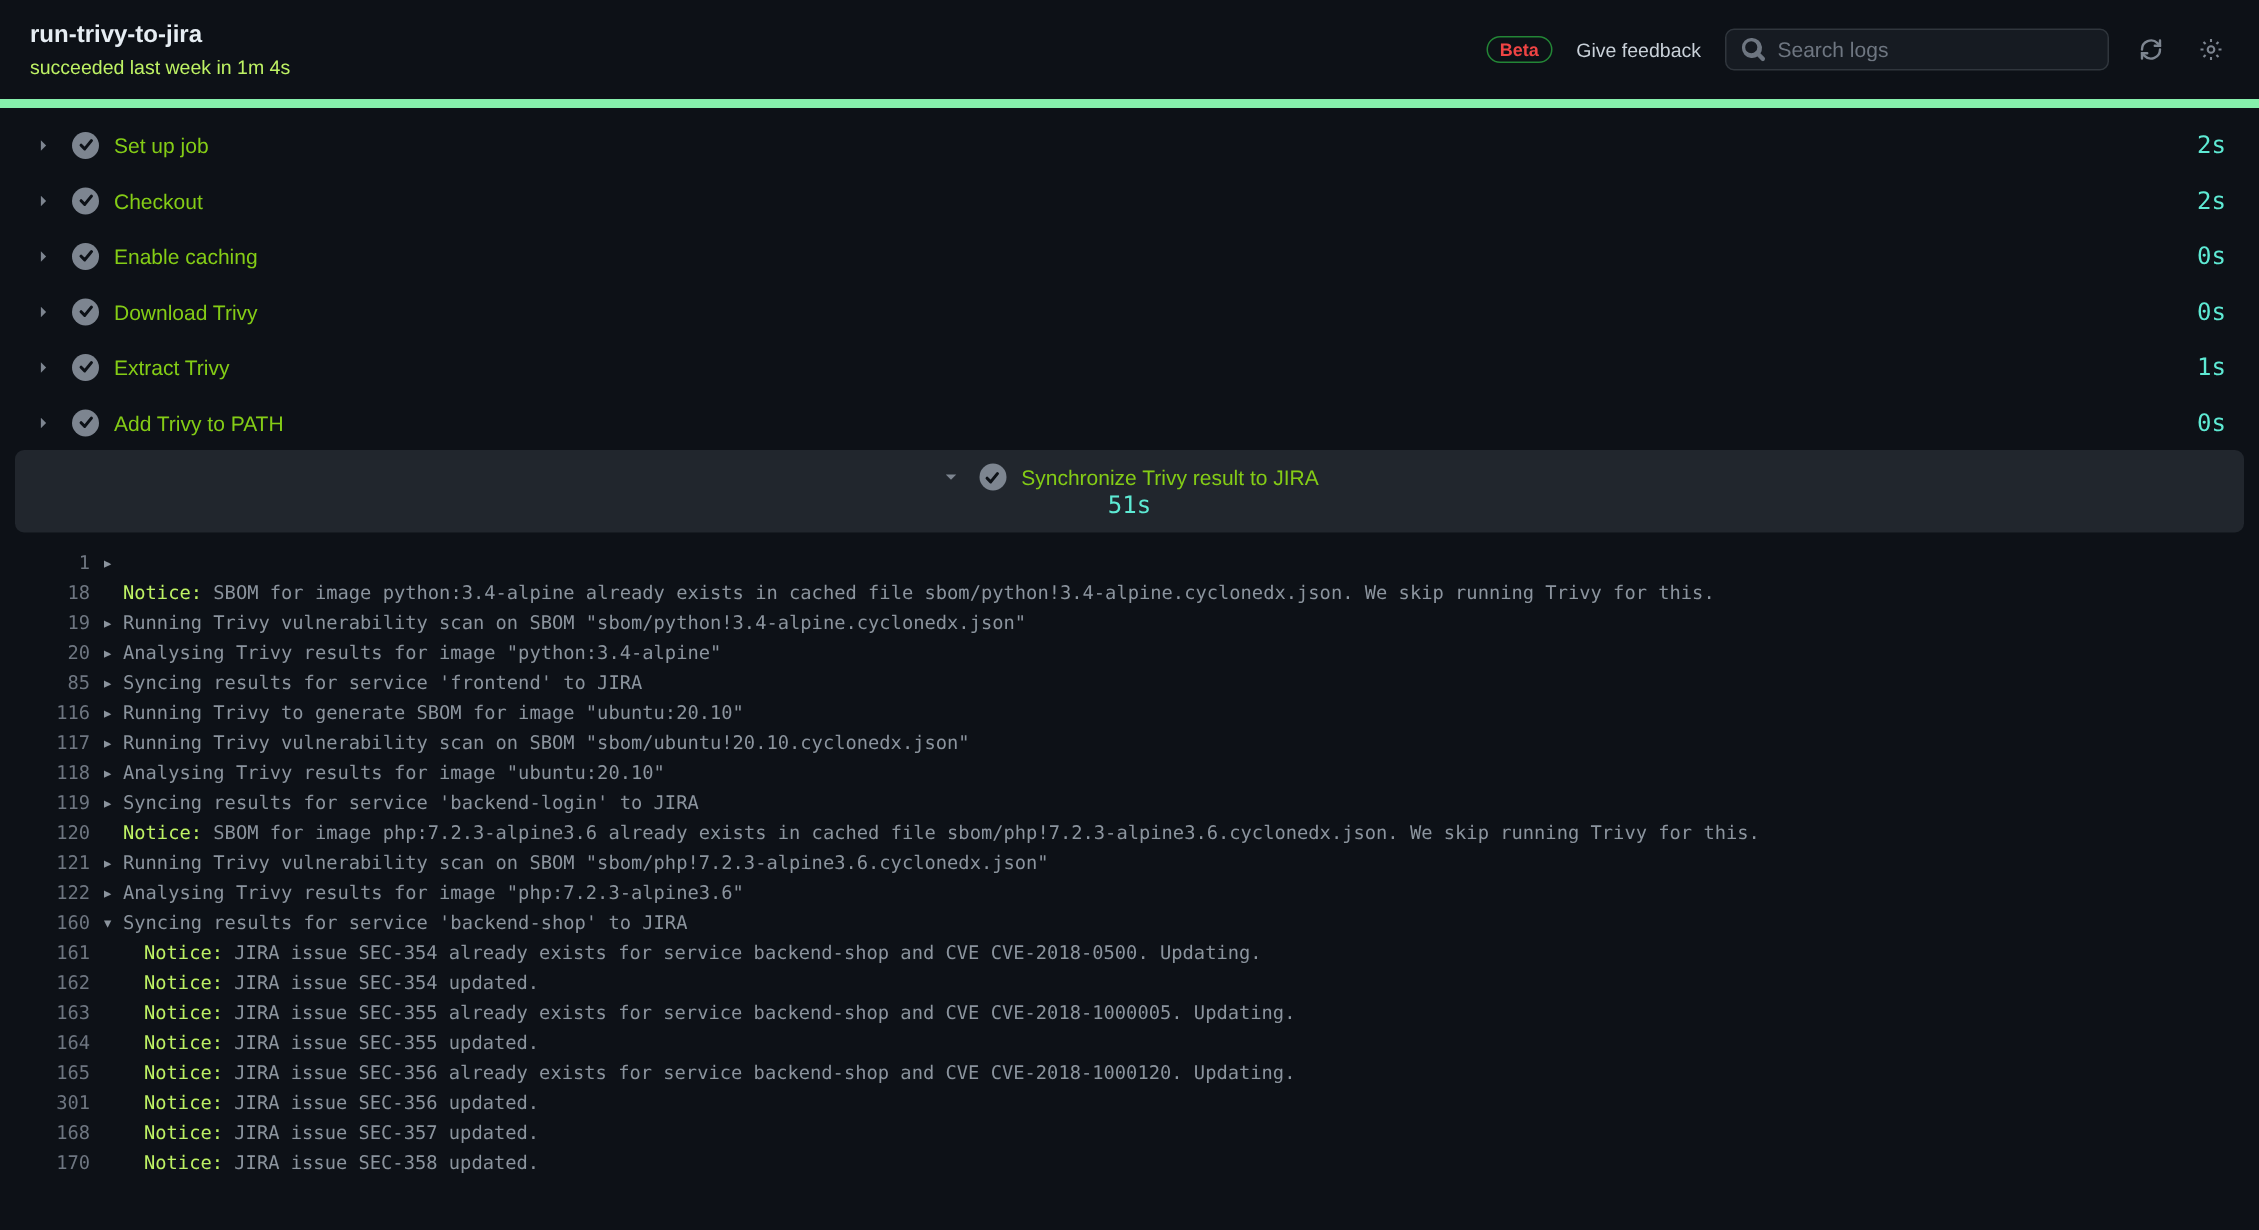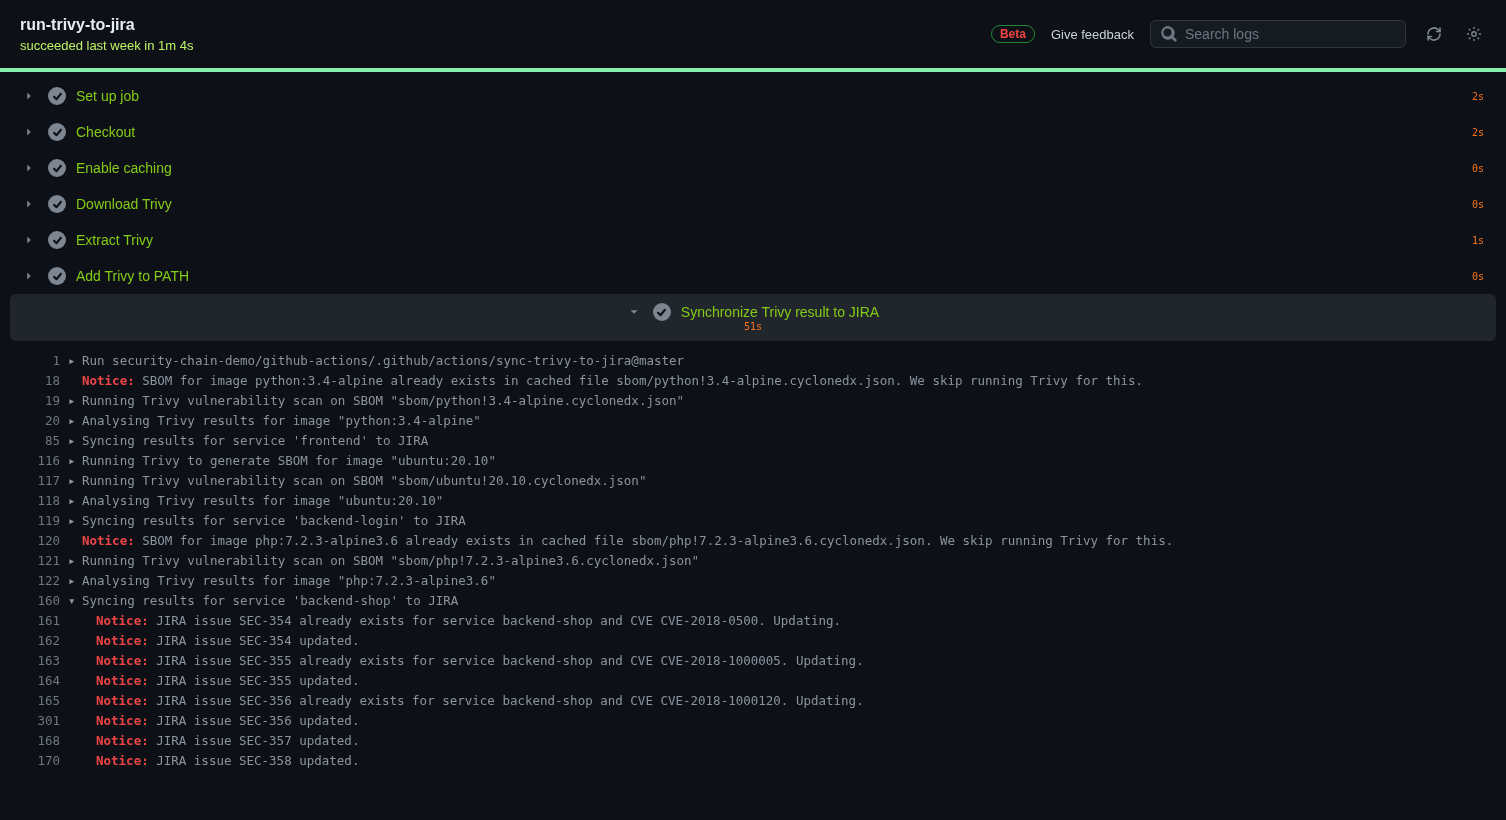--- a/index.html
+++ b/index.html
@@ -11,21 +11,21 @@
       height: 820px;
       overflow: hidden;
       font-size: 14px;
     }
 
     .header {
       display: flex;
       justify-content: space-between;
       align-items: center;
       padding: 16px 20px;
-      border-bottom: 4px solid #86efac;
+      border-bottom: 6px solid #86efac;
       height: 72px;
     }
 
     .header-left { display: flex; flex-direction: column; }
     .page-title {
       font-size: 16px;
       font-weight: 600;
       color: #e6edf3;
     }
     .page-subtitle {
@@ -98,22 +98,22 @@
     }
     .step.expanded { background-color: #21262d; flex-direction: column; }
     .step-left {
       display: flex;
       align-items: center;
       gap: 10px;
     }
     .step-title { color: #84cc16; font-size: 14px; }
     .step-duration {
       font-family: ui-monospace, SFMono-Regular, "SF Mono", Menlo, Consolas, monospace;
-      font-size: 10px;
-      color: #f97316;
+      font-size: 16px;
+      color: #5eead4;
     }
 
     .chevron {
       color: #7d8590;
       display: flex;
       width: 16px;
     }
 
     .check-circle {
       width: 18px;
@@ -149,21 +149,21 @@
       margin-right: 8px;
     }
 
     .tri {
       width: 14px;
       flex-shrink: 0;
       color: #8b949e;
     }
 
     .txt { white-space: pre; }
-    .notice-label { color: #ef4444; font-weight: 700; }
+    .notice-label { color: #bef264; font-weight: 400; }
     .indent { margin-left: 14px; }
 
     svg { display: block; }
   </style>
 </head>
 <body>
 
 <div class="header">
   <div class="header-left">
     <div class="page-title">run-trivy-to-jira</div>
@@ -314,21 +314,20 @@
         </span>
         <span class="step-title">Synchronize Trivy result to JIRA</span>
       </div>
       <span class="step-duration">51s</span>
     </div>
   </div>
 <div class="log-area" id="logs">
     <div class="log-line">
       <span class="ln">1</span>
       <span class="tri">▸</span>
-      <span class="txt">Run security-chain-demo/github-actions/.github/actions/sync-trivy-to-jira@master</span>
     </div>
     <div class="log-line">
       <span class="ln">18</span>
       <span class="tri"></span>
       <span class="txt"><span class="notice-label">Notice:</span><span> SBOM for image python:3.4-alpine already exists in cached file sbom/python!3.4-alpine.cyclonedx.json. We skip running Trivy for this.</span></span>
     </div>
     <div class="log-line">
       <span class="ln">19</span>
       <span class="tri">▸</span>
       <span class="txt">Running Trivy vulnerability scan on SBOM "sbom/python!3.4-alpine.cyclonedx.json"</span>

